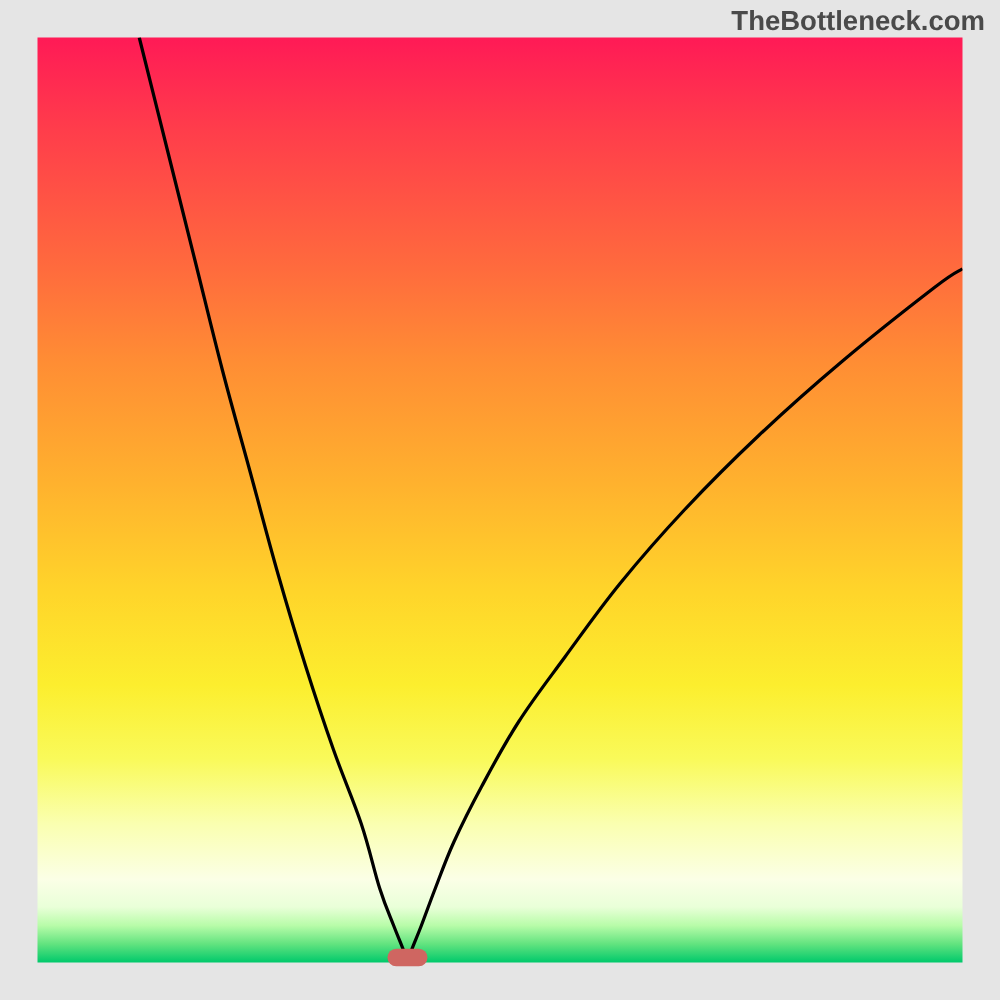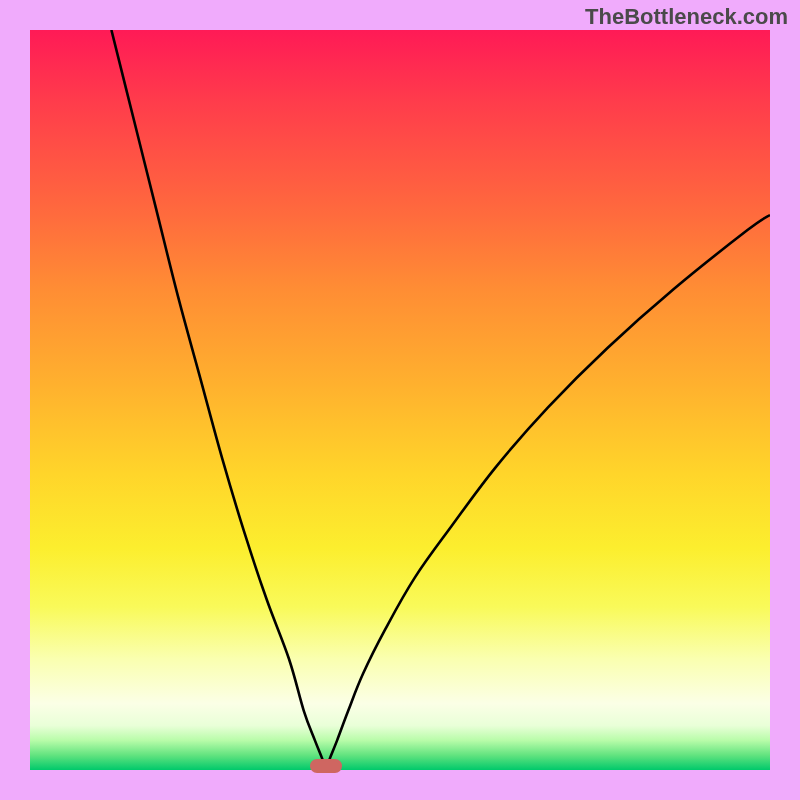--- a/index.html
+++ b/index.html
@@ -9,21 +9,21 @@
     height: 800px;
     background: #000;
     overflow: hidden;
   }
   .frame {
     position: absolute;
     top: 0;
     left: 0;
     width: 800px;
     height: 800px;
-    background: #f0abfc;
+    background: #e5e5e5;
   }
   .watermark {
     position: absolute;
     top: 4px;
     right: 12px;
     font-family: Arial, Helvetica, sans-serif;
     font-size: 22px;
     font-weight: 600;
     color: #4a4a4a;
     user-select: none;

